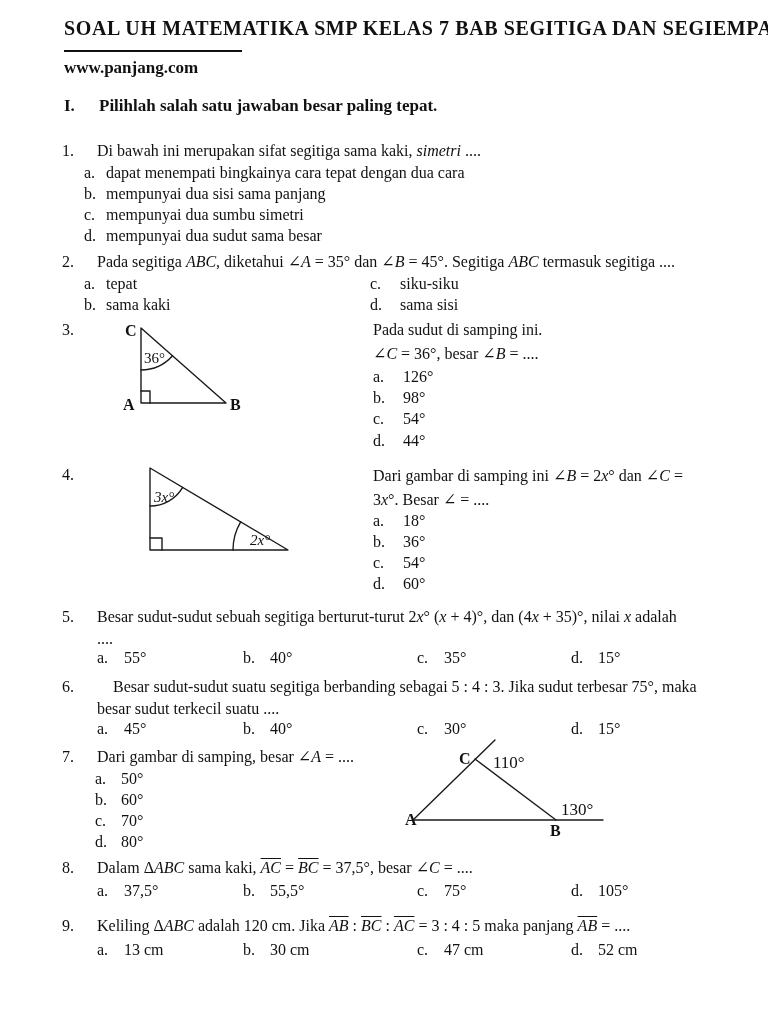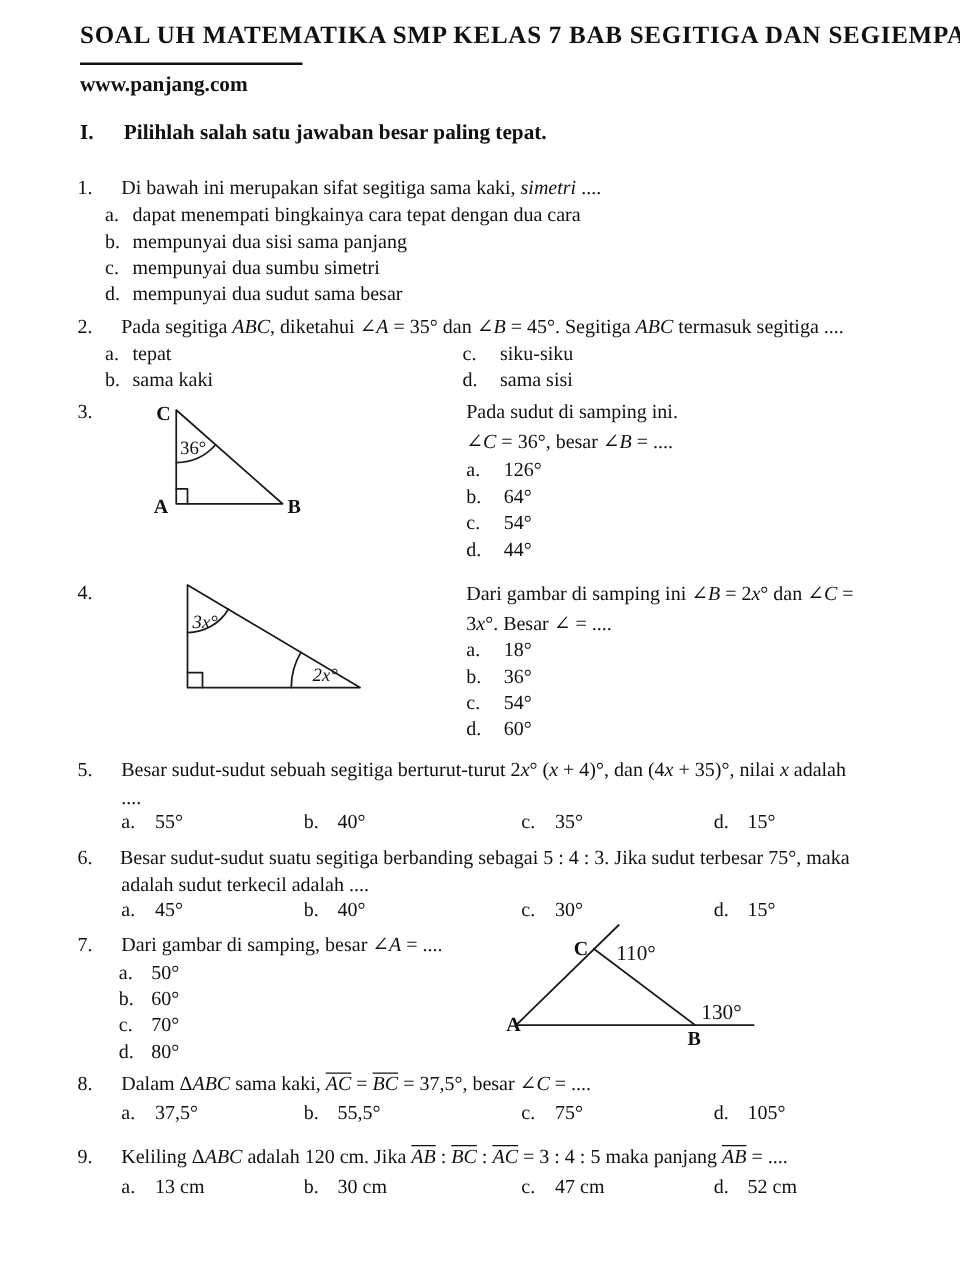--- a/index.html
+++ b/index.html
@@ -68,21 +68,21 @@
       <text class="vtx" x="22" y="20">C</text>
       <text class="vtx" x="20" y="94">A</text>
       <text class="vtx" x="127" y="94">B</text>
       <text class="ang" x="41" y="47">36°</text>
     </svg>
     <span class="abs" style="left:373px;top:320px">Pada sudut di samping ini.</span>
     <span class="abs" style="left:373px;top:344px">∠<i>C</i> = 36°, besar ∠<i>B</i> = ....</span>
     <span class="abs" style="left:373px;top:367px">a.</span>
     <span class="abs" style="left:403px;top:367px">126°</span>
     <span class="abs" style="left:373px;top:388px">b.</span>
-    <span class="abs" style="left:403px;top:388px">64°</span>
+    <span class="abs" style="left:403px;top:388px">98°</span>
     <span class="abs" style="left:373px;top:409px">c.</span>
     <span class="abs" style="left:403px;top:409px">54°</span>
     <span class="abs" style="left:373px;top:431px">d.</span>
     <span class="abs" style="left:403px;top:431px">44°</span>
   </div>
 
   <div>
     <span class="abs" style="left:62px;top:465px">4.</span>
     <svg class="fig" style="left:138px;top:460px" width="165" height="100" viewBox="0 0 165 100">
       <path class="ln" d="M12 8 L12 90 L150 90 Z"></path>
@@ -113,22 +113,22 @@
     <span class="abs" style="left:243px;top:648px">b.</span>
     <span class="abs" style="left:270px;top:648px">40°</span>
     <span class="abs" style="left:417px;top:648px">c.</span>
     <span class="abs" style="left:444px;top:648px">35°</span>
     <span class="abs" style="left:571px;top:648px">d.</span>
     <span class="abs" style="left:598px;top:648px">15°</span>
   </div>
 
   <div>
     <span class="abs" style="left:62px;top:677px">6.</span>
-    <span class="abs" style="left:96px;top:677px">Besar sudut-sudut suatu segitiga berbanding sebagai 5 : 4 : 3. Jika sudut terbesar 75°, maka</span>
-    <span class="abs" style="left:97px;top:699px">adalah sudut terkecil adalah ....</span>
+    <span class="abs" style="left:113px;top:677px">Besar sudut-sudut suatu segitiga berbanding sebagai 5 : 4 : 3. Jika sudut terbesar 75°, maka</span>
+    <span class="abs" style="left:97px;top:699px">besar sudut terkecil suatu ....</span>
     <span class="abs" style="left:97px;top:719px">a.</span>
     <span class="abs" style="left:124px;top:719px">45°</span>
     <span class="abs" style="left:243px;top:719px">b.</span>
     <span class="abs" style="left:270px;top:719px">40°</span>
     <span class="abs" style="left:417px;top:719px">c.</span>
     <span class="abs" style="left:444px;top:719px">30°</span>
     <span class="abs" style="left:571px;top:719px">d.</span>
     <span class="abs" style="left:598px;top:719px">15°</span>
   </div>
 

